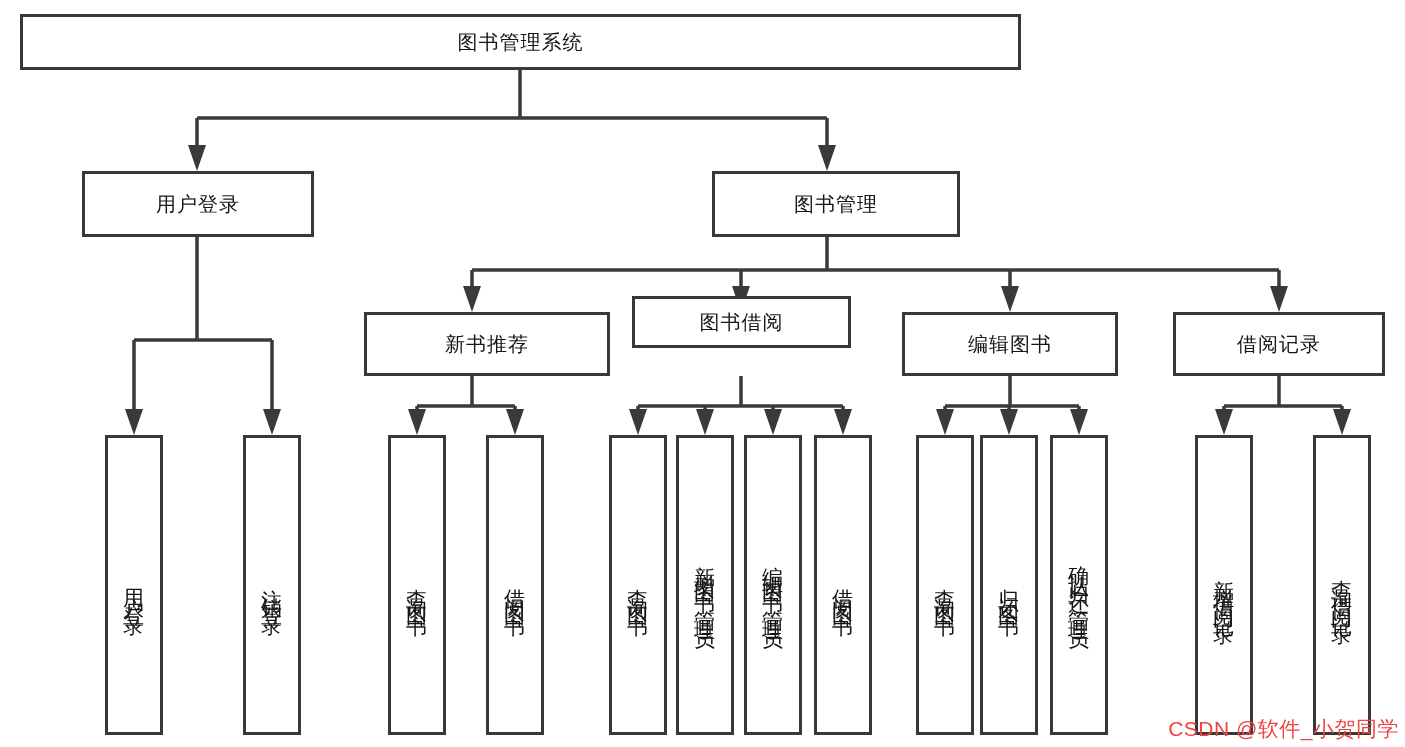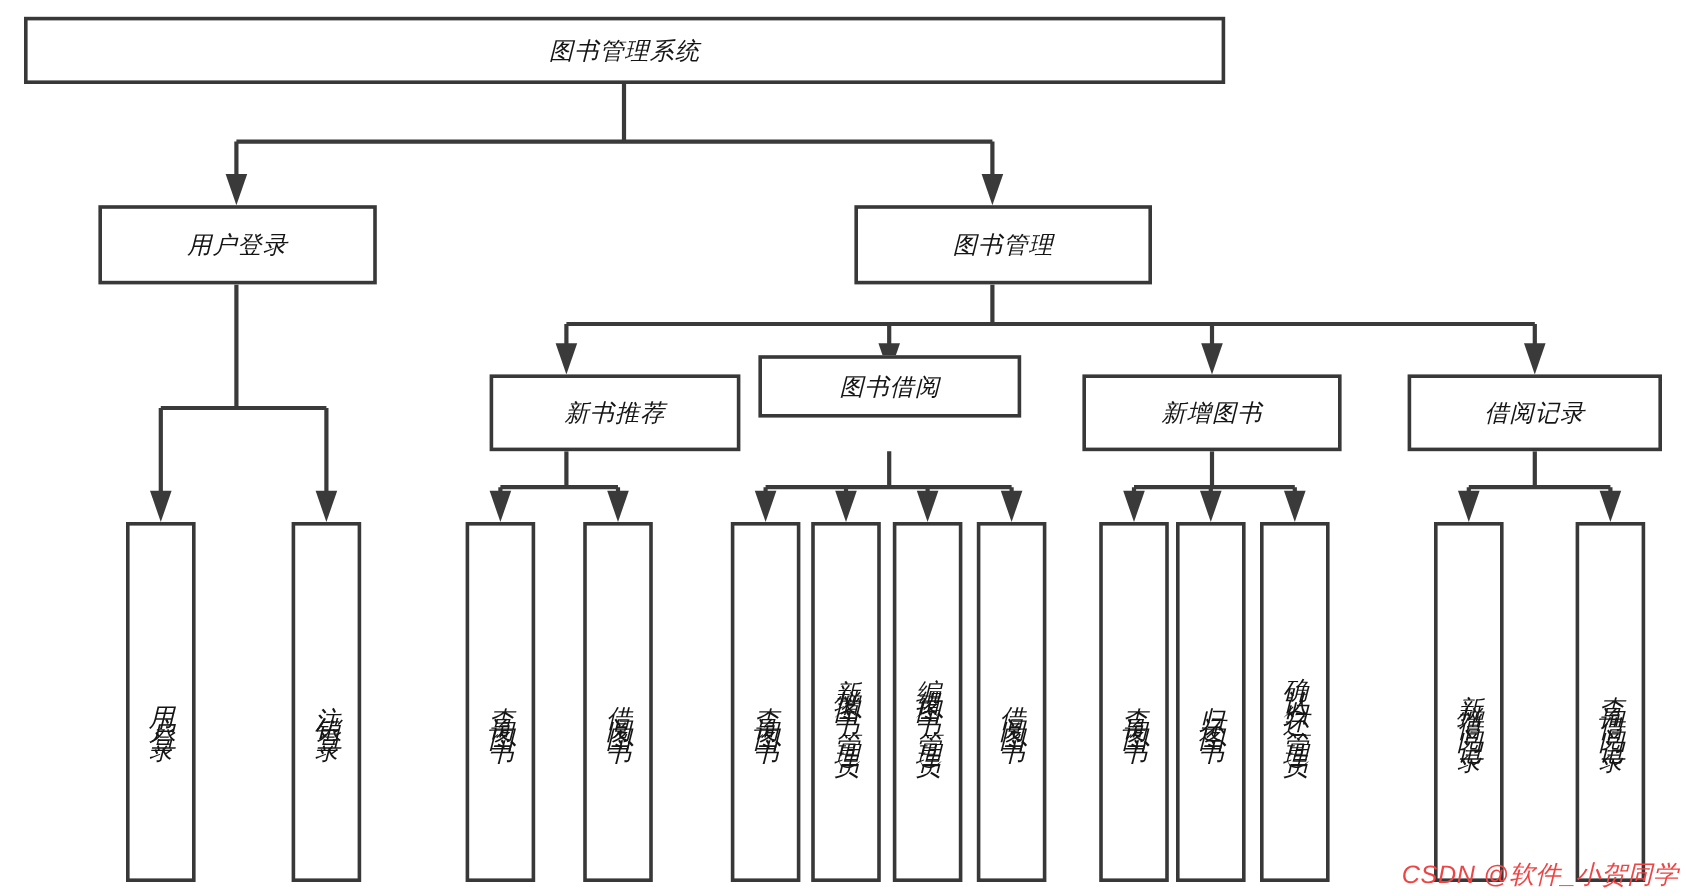--- a/index.html
+++ b/index.html
@@ -1,20 +1,20 @@
 <!DOCTYPE html>
 <html><head>
 <meta charset="utf-8">
 <style>
   html,body{margin:0;padding:0;background:#ffffff;}
   body{
     width:1405px;height:747px;position:relative;overflow:hidden;
     font-family:"Liberation Sans","DejaVu Sans",sans-serif;
   }
-  #stage{position:absolute;inset:0;width:1405px;height:747px;font-style:italic;}
+  #stage{position:absolute;inset:0;width:1405px;height:747px;}
   .edges{position:absolute;left:0;top:0;}
   .node{
     position:absolute;box-sizing:border-box;background:#ffffff;
     border:3px solid #383838;color:#151515;
     display:flex;align-items:center;justify-content:center;
     text-align:center;
   }
   .h{font-size:20px;letter-spacing:1px;}
   .v{
     writing-mode:vertical-rl;text-orientation:mixed;
@@ -70,23 +70,23 @@
       <polygon points="1215,409 1233,409 1224,435"></polygon>
       <polygon points="1333,409 1351,409 1342,435"></polygon>
     </g>
   </svg>
 
   <div class="node h" style="left:20px;top:14px;width:1001px;height:56px;">图书管理系统</div>
 
   <div class="node h" style="left:82px;top:171px;width:232px;height:66px;">用户登录</div>
   <div class="node h" style="left:712px;top:171px;width:248px;height:66px;">图书管理</div>
 
-  <div class="node h" style="left:364px;top:312px;width:209px;height:64px;margin-left:44px;">新书推荐</div>
+  <div class="node h" style="left:364px;top:312px;width:246px;height:64px;">新书推荐</div>
   <div class="node h" style="left:632px;top:296px;width:219px;height:52px;">图书借阅</div>
-  <div class="node h" style="left:902px;top:312px;width:216px;height:64px;">新增图书</div>
+  <div class="node h" style="left:902px;top:312px;width:216px;height:64px;">编辑图书</div>
   <div class="node h" style="left:1173px;top:312px;width:212px;height:64px;">借阅记录</div>
 
   <div class="node v" style="left:105px;top:435px;width:58px;height:300px;">用户登录</div>
   <div class="node v" style="left:243px;top:435px;width:58px;height:300px;">注销登录</div>
 
   <div class="node v" style="left:388px;top:435px;width:58px;height:300px;">查询图书</div>
   <div class="node v" style="left:486px;top:435px;width:58px;height:300px;">借阅图书</div>
 
   <div class="node v" style="left:609px;top:435px;width:58px;height:300px;">查询图书</div>
   <div class="node v" style="left:676px;top:435px;width:58px;height:300px;">新增图书（管理员）</div>

